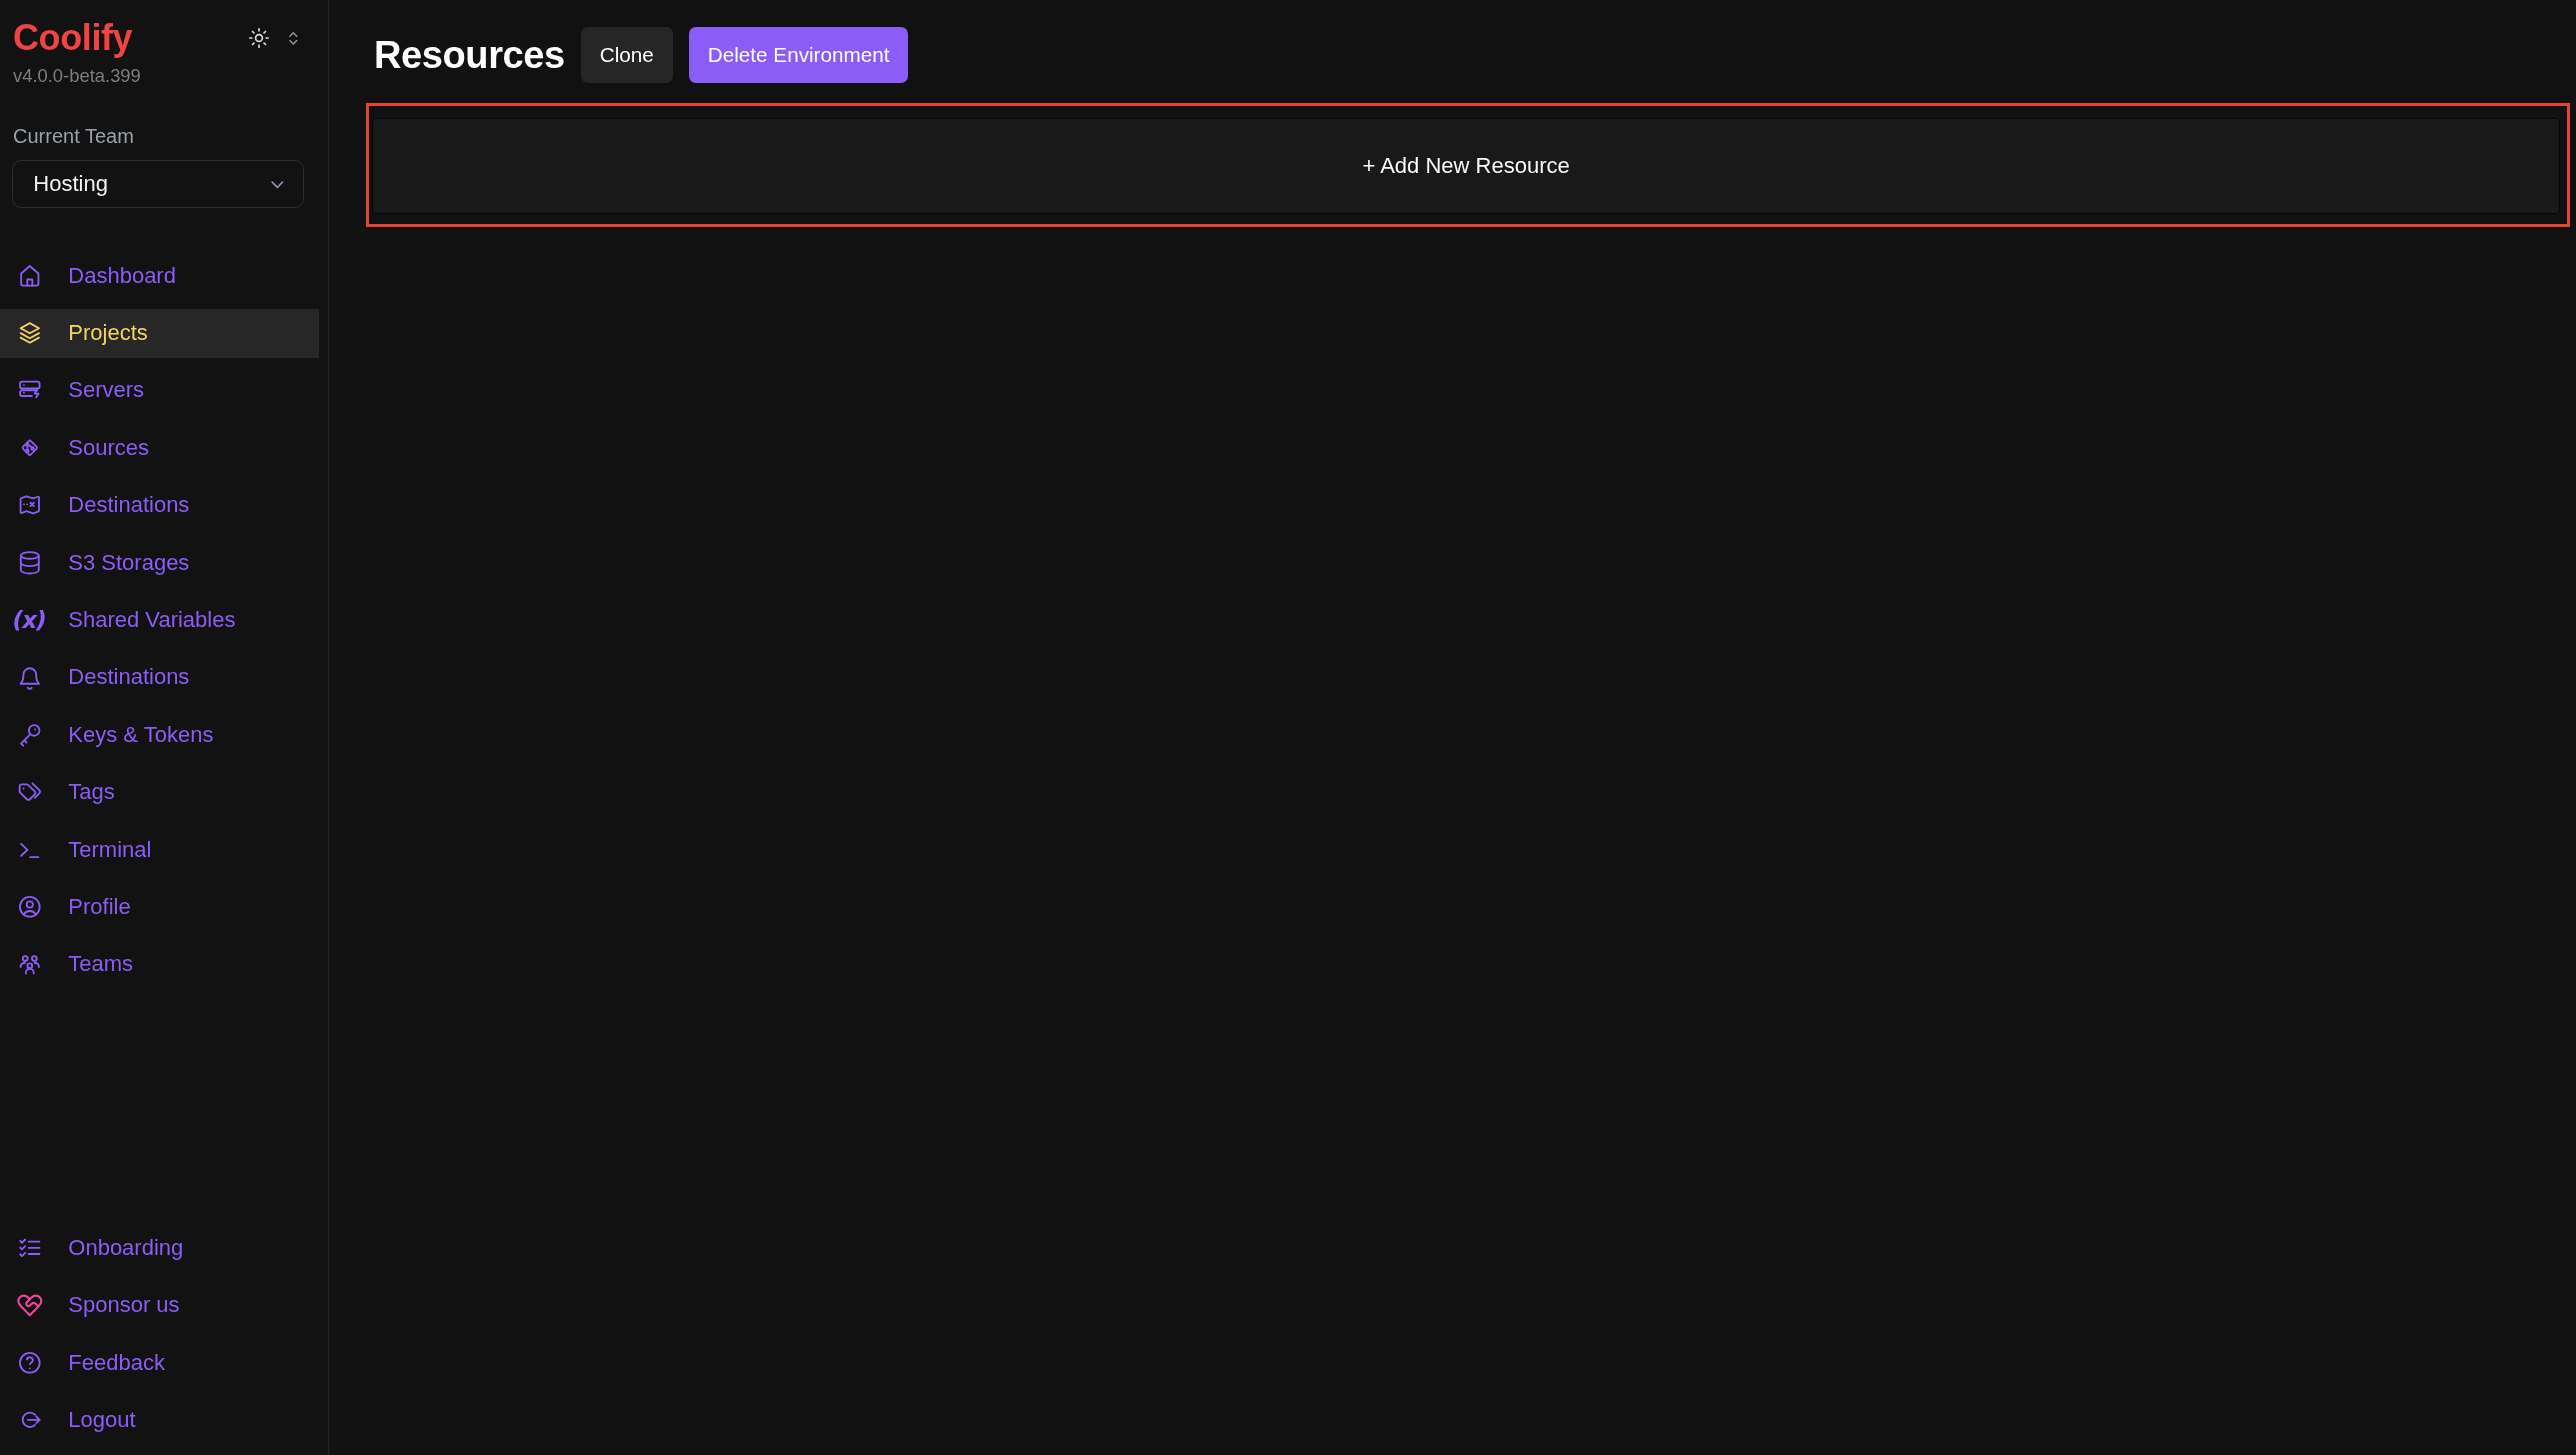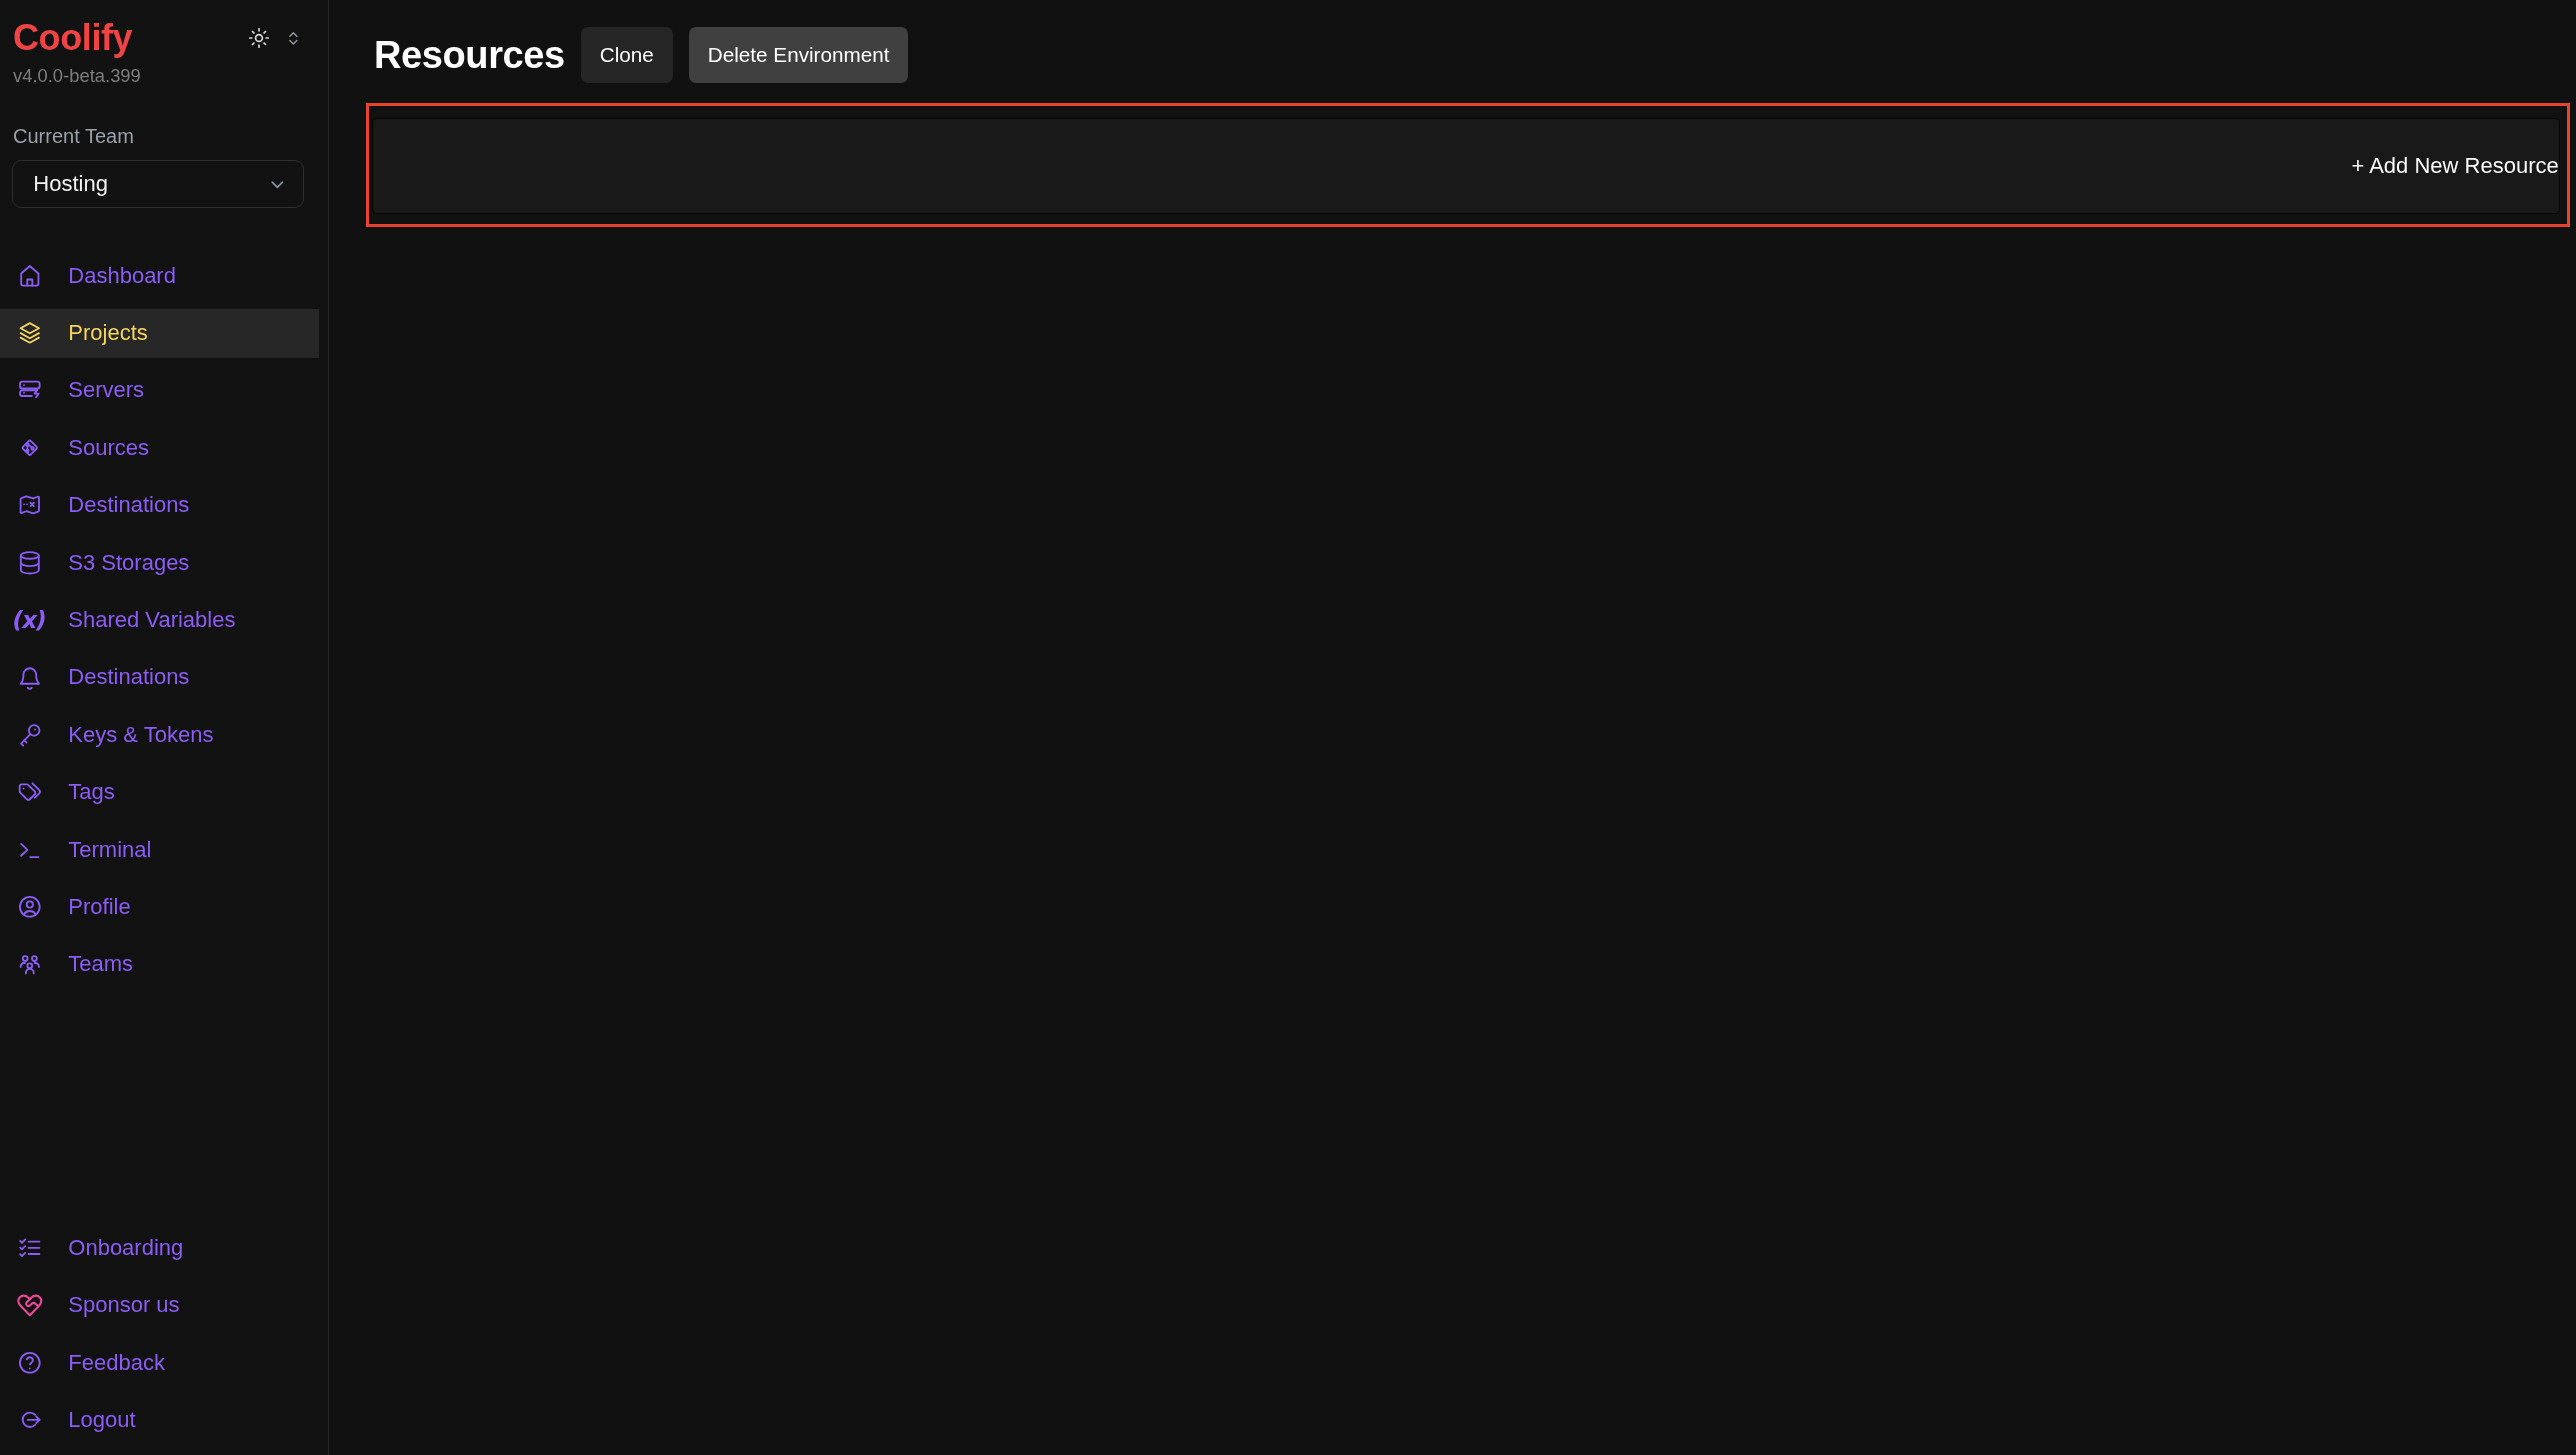--- a/index.html
+++ b/index.html
@@ -46,39 +46,39 @@
 
   
   .main { position:absolute; left:331px; top:4px; width:2245px; height:1456px; padding:27px 0 0 43px; }
   .header-row { display:flex; align-items:center; gap:16px; height:48px; }
   .page-title { font-size:38px; font-weight:800; color:#ffffff; letter-spacing:-0.4px; }
   .btn {
     height:56px; padding:0 19px; border:none; border-radius:6.9px;
     font-size:20.7px; color:#ffffff; font-family:inherit; cursor:pointer;
   }
   .btn-dark { background:#262626; }
-  .btn-danger { background:#404040; }
+  .btn-danger { background:#8b5cf6; }
 
   .breadcrumb { margin-top:17px; display:flex; align-items:center; height:46px; font-size:21.5px; color:#a3a3a3; }
   .crumb-text { cursor:pointer; }
   .crumb-chevron { color:#eab308; margin:0 10.7px 0 12.3px; }
   .env-select {
     min-width:208px; height:46px; border:1.5px solid #2b2e33; border-radius:7.7px;
     background:#131313; display:flex; align-items:center; justify-content:space-between;
     padding:0 17px 0 21.5px; color:#ededed; gap:23px; cursor:pointer;
   }
 
   .annotation-box {
     margin-top:24px; margin-left:-8.4px; width:2204px; height:124px;
     border:3.8px solid #e8432e; background:transparent;
   }
   .add-resource {
     margin:12.3px 6.9px 8.4px 3.8px; height:96px;
     background:#191919; border:1.5px solid #060606; border-radius:4.6px;
-    display:flex; align-items:center; justify-content:flex-end;
+    display:flex; align-items:center; justify-content:center;
     font-size:22px; color:#fafafa; cursor:pointer;
   }
 </style>
 </head>
 <body>
 
 <aside class="sidebar">
   <div class="logo-row">
     <div class="logo">Coolify</div>
     <div class="logo-icons">

